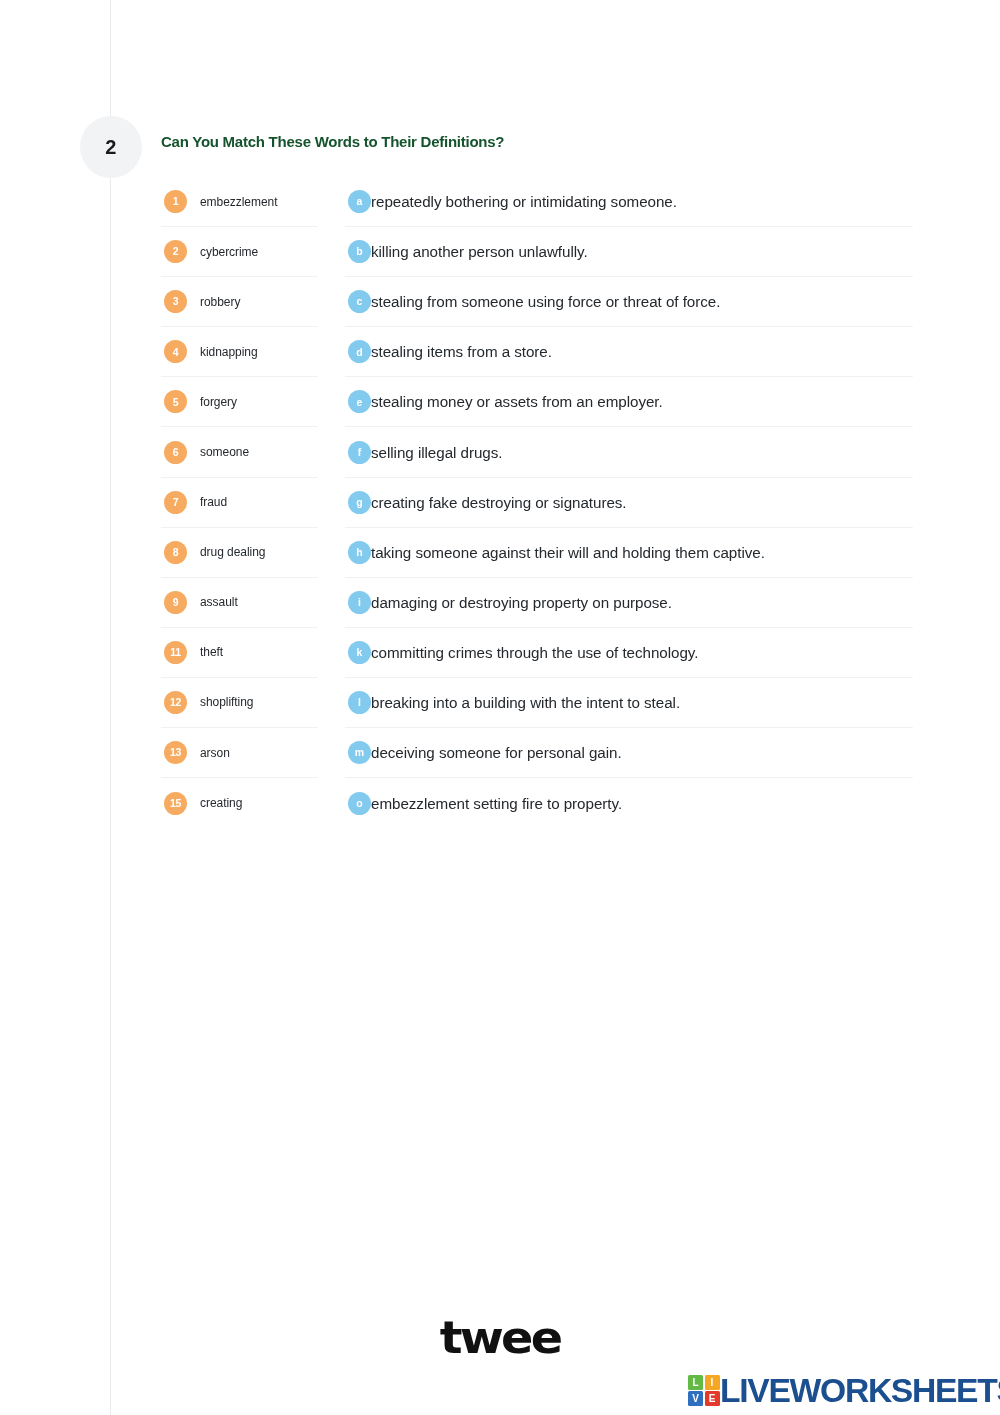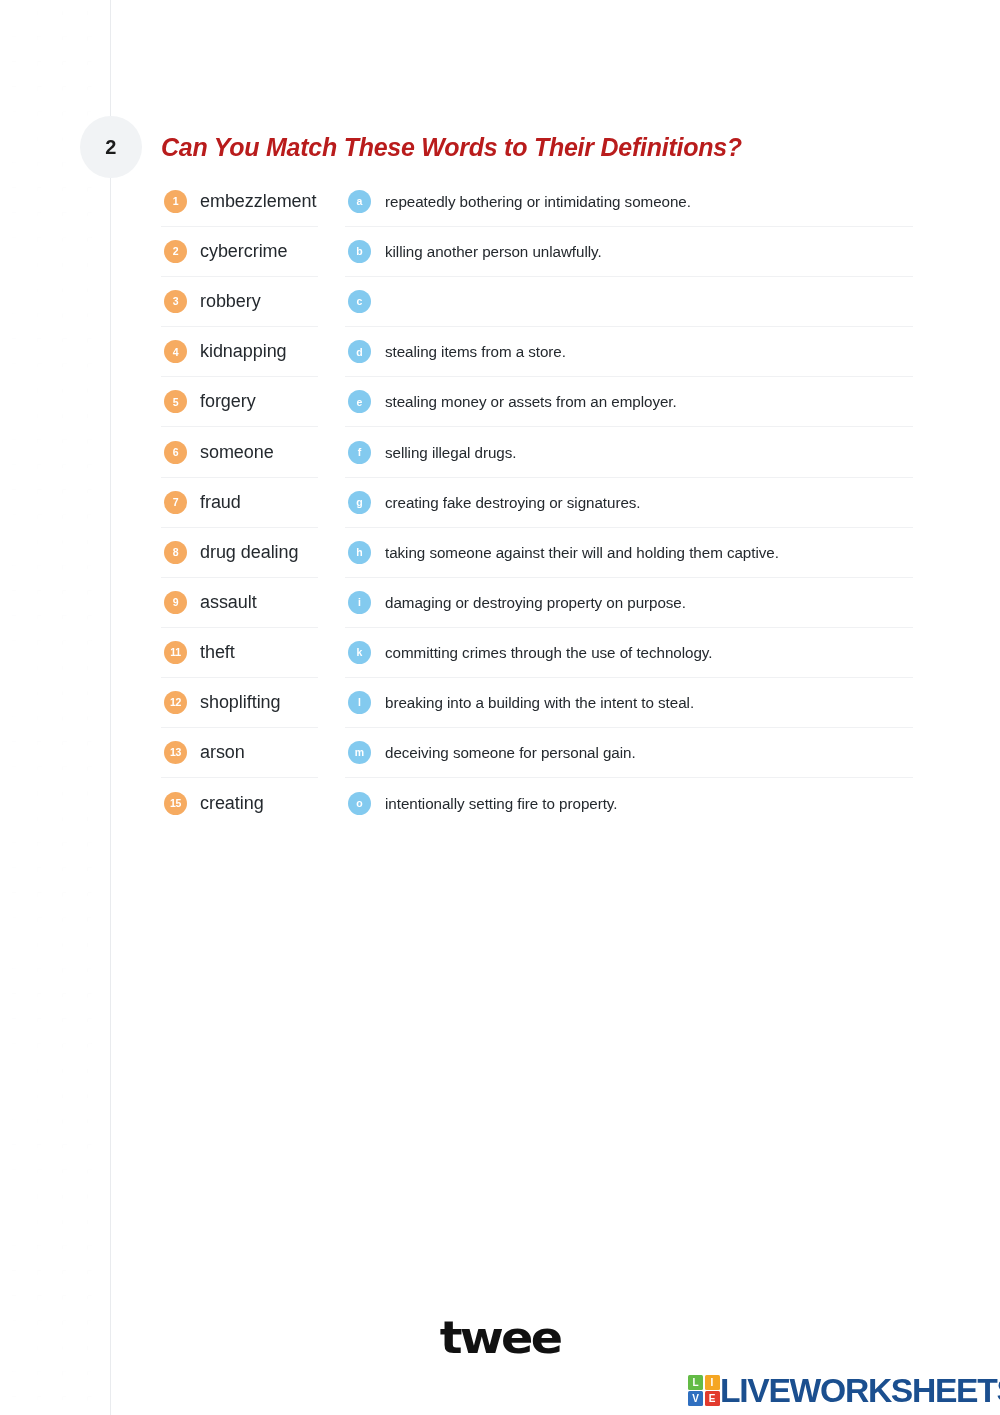--- a/index.html
+++ b/index.html
@@ -67,26 +67,25 @@
     font-weight: 700;
     color: #1b1b1b;
     letter-spacing: 0.2px;
   }
 
   
   .page-title {
     position: absolute;
     left: 161px;
     top: 133px;
-    font-size: 25px;
-    font-weight: 700;
-    color: #b91c1c;
+    font-size: 15px;
+    font-weight: 700;
+    color: #14532d;
     letter-spacing: -0.25px;
     white-space: nowrap;
-    font-style: italic;
   }
 
   
   .match-area {
     position: absolute;
     left: 161px;
     top: 177px;
     width: 752px;
   }
   .match-row {
@@ -131,27 +130,26 @@
   .badge-num {
     background: #f6ab61;
     letter-spacing: -0.3px;
   }
   .badge-let {
     background: #83caef;
   }
 
   .word-text {
     margin-left: 13px;
-    font-size: 18px;
+    font-size: 12px;
     color: #24292e;
     letter-spacing: -0.05px;
     white-space: nowrap;
   }
   .def-text {
-    margin-left: 14px;
     font-size: 15.2px;
     color: #24292e;
     letter-spacing: -0.05px;
     white-space: nowrap;
   }
 
   
   .twee-logo {
     position: absolute;
     left: 0;
@@ -237,20 +235,21 @@
     </div>
   </div>
   <div class="match-row">
     <div class="col-word">
       <span class="badge badge-num">3</span>
       <span class="word-text">robbery</span>
     </div>
     <div class="col-spacer"></div>
     <div class="col-def">
       <span class="badge badge-let">c</span>
+      <span class="def-text">stealing from someone using force or threat of force.</span>
     </div>
   </div>
   <div class="match-row">
     <div class="col-word">
       <span class="badge badge-num">4</span>
       <span class="word-text">kidnapping</span>
     </div>
     <div class="col-spacer"></div>
     <div class="col-def">
       <span class="badge badge-let">d</span>
@@ -346,21 +345,21 @@
     </div>
   </div>
   <div class="match-row">
     <div class="col-word" style="border-bottom:none">
       <span class="badge badge-num">15</span>
       <span class="word-text">creating</span>
     </div>
     <div class="col-spacer"></div>
     <div class="col-def" style="border-bottom:none">
       <span class="badge badge-let">o</span>
-      <span class="def-text">intentionally setting fire to property.</span>
+      <span class="def-text">embezzlement setting fire to property.</span>
     </div>
   </div>
 </div>
 
 <div class="twee-logo">twee</div>
 
 <div class="lw-logo">
   <div class="lw-tiles">
     <span class="lw-tile lw-t-l">L</span>
     <span class="lw-tile lw-t-i">I</span>

